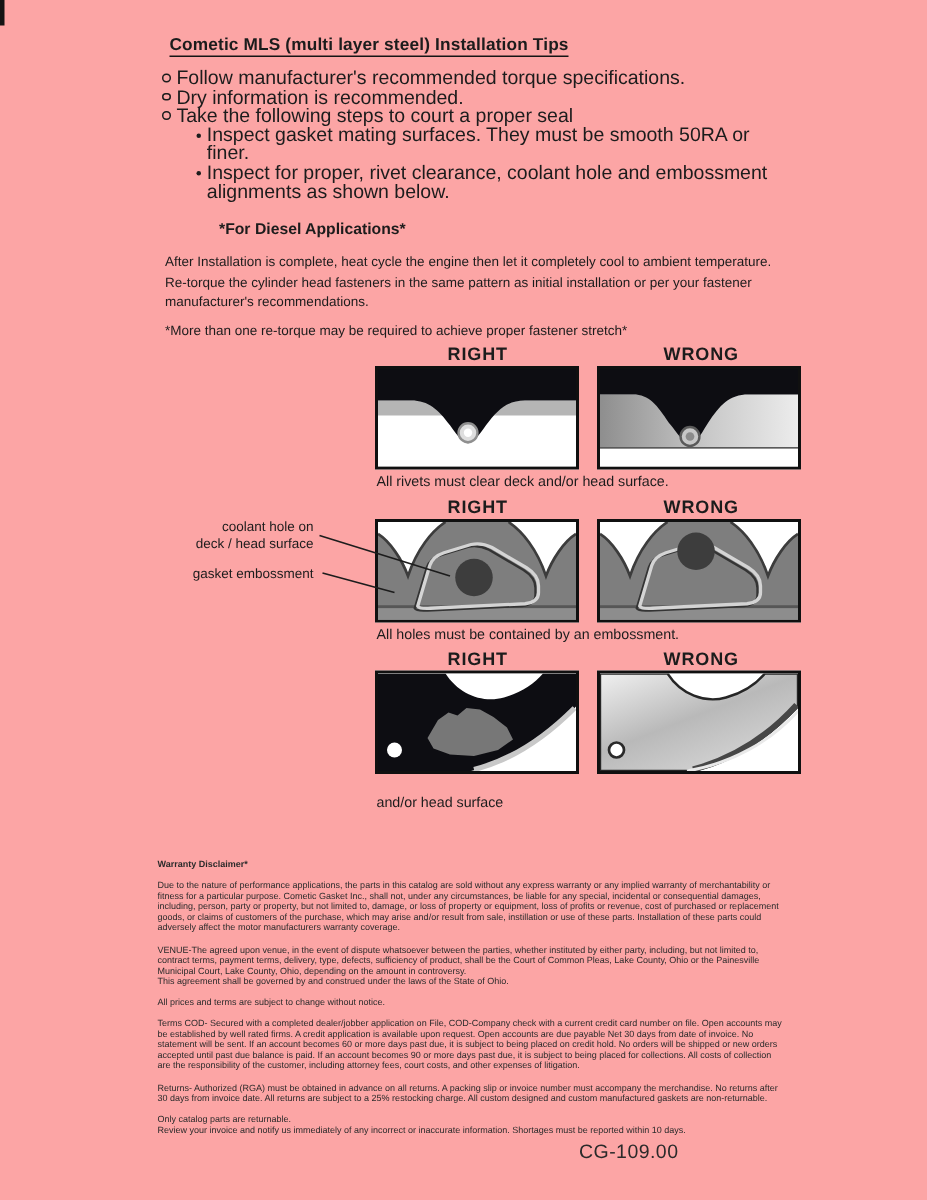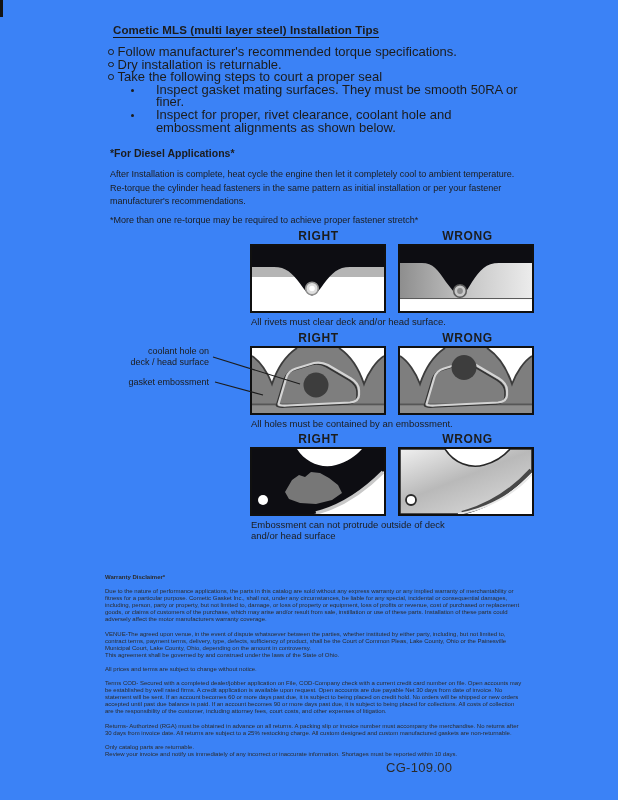--- a/index.html
+++ b/index.html
@@ -1,31 +1,31 @@
 <!DOCTYPE html>
 <html><head>
 <meta charset="utf-8">
 <style>
   html,body{margin:0;padding:0;background:#ffffff;}
-  .page{position:relative;width:618px;height:800px;background:#3b82f6;overflow:hidden;
+  .page{position:relative;width:618px;height:800px;background:#fca5a5;overflow:hidden;
         font-family:"Liberation Sans", sans-serif;color:#1c1c1c;}
   .corner-mark{position:absolute;left:0;top:0;width:3px;height:17px;background:#141414;}
 
   
   .main{position:absolute;left:110px;top:20px;width:408px;}
   .title{display:inline-block;margin-left:3px;font-size:11.5px;font-weight:bold;
          border-bottom:1.6px solid #141414;padding-bottom:1px;letter-spacing:0.1px;}
   .bullets{margin-top:8px;font-size:13px;line-height:12.6px;}
   .bullet{display:flex;align-items:baseline;margin-left:-2px;}
   .b-open{flex:0 0 auto;width:3.6px;height:3.6px;border:1px solid #1c1c1c;border-radius:50%;
           margin-right:4px;position:relative;top:-1.5px;}
-  .sub-bullet{display:flex;align-items:baseline;margin-left:21px;gap:18px;}
+  .sub-bullet{display:flex;align-items:baseline;margin-left:21px;}
   .b-solid{flex:0 0 auto;width:3.4px;height:3.4px;background:#1c1c1c;border-radius:50%;
            margin-right:3.5px;position:relative;top:-1.5px;}
-  .diesel-heading{margin-top:13px;font-size:10.5px;font-weight:bold;}
+  .diesel-heading{margin-top:13px;font-size:10.5px;font-weight:bold;margin-left:36px;}
   .para{margin-top:5px;font-size:9px;line-height:13.4px;width:405px;}
   .para2{margin-top:9px;}
   .note{margin-top:7px;font-size:9px;}
 
   
   .diag-row{position:absolute;left:250px;width:286px;}
   .row1{top:229px;} .row2{top:331px;} .row3{top:432px;}
   .label-pair{display:flex;gap:12px;}
   .diag-label{width:137px;text-align:center;font-size:12px;font-weight:bold;letter-spacing:0.6px;height:15px;}
   .box-pair{display:flex;gap:12px;}
@@ -56,21 +56,21 @@
   <div class="main">
     <span class="title">Cometic MLS (multi layer steel) Installation Tips</span>
 
     <div class="bullets">
       <div class="bullet">
         <span class="b-open"></span>
         <span>Follow manufacturer's recommended torque specifications.</span>
       </div>
       <div class="bullet">
         <span class="b-open"></span>
-        <span>Dry installation is returnable.</span>
+        <span>Dry information is recommended.</span>
       </div>
       <div class="bullet">
         <span class="b-open"></span>
         <span>Take the following steps to court a proper seal</span>
       </div>
       <div class="sub-bullet">
         <span class="b-solid"></span>
         <span>Inspect gasket mating surfaces.  They must be smooth 50RA or finer.</span>
       </div>
       <div class="sub-bullet">
@@ -195,21 +195,21 @@
           </defs>
           <rect width="132" height="65" fill="#ffffff"></rect>
           <path d="M0,0 H45 C54,14 70,20 84,16 C95,13 104,7 110,0 H132 V22 C110,45 86,60 62,65 H0 Z" fill="url(#g3w)" stroke="#262626" stroke-width="1.6"></path>
           <path d="M62,64 C88,57 112,42 131,21" stroke="#474747" stroke-width="4" fill="none"></path>
           <path d="M58,65 C88,60 114,45 132,25" stroke="#e9e9e9" stroke-width="2" fill="none"></path>
           <circle cx="11" cy="51" r="5" fill="#ffffff" stroke="#2a2a2a" stroke-width="1.8"></circle>
         </svg>
       </div>
     </div>
     <div class="caption">
-      <span>Embossment can not protrude outside of deck</span><br>
+      <br>
       <span>and/or head surface</span>
     </div>
   </div>
 
   <div class="legal">
     <div class="legal-heading">Warranty Disclaimer*</div>
     <p>Due to the nature of performance applications, the parts in this catalog are sold without any express warranty or any implied warranty of merchantability or fitness for a particular purpose.  Cometic Gasket Inc., shall not, under any circumstances, be liable for any special, incidental or consequential damages, including, person, party or property, but not limited to, damage, or loss of property or equipment, loss of profits or revenue, cost of purchased or replacement goods, or claims of customers of the purchase, which may arise and/or result from sale, instillation or use of these parts.  Installation of these parts could adversely affect the motor manufacturers warranty coverage.</p>
     <p class="tight">VENUE-The agreed upon venue, in the event of dispute whatsoever between the parties, whether instituted by either party, including, but not limited to, contract terms, payment terms, delivery, type, defects, sufficiency of product, shall be the Court of Common Pleas, Lake County, Ohio or the Painesville Municipal Court, Lake County, Ohio, depending on the amount in controversy.</p>
     <p class="gap">This agreement shall be governed by and construed under the laws of the State of Ohio.</p>
     <p>All prices and terms are subject to change without notice.</p>

